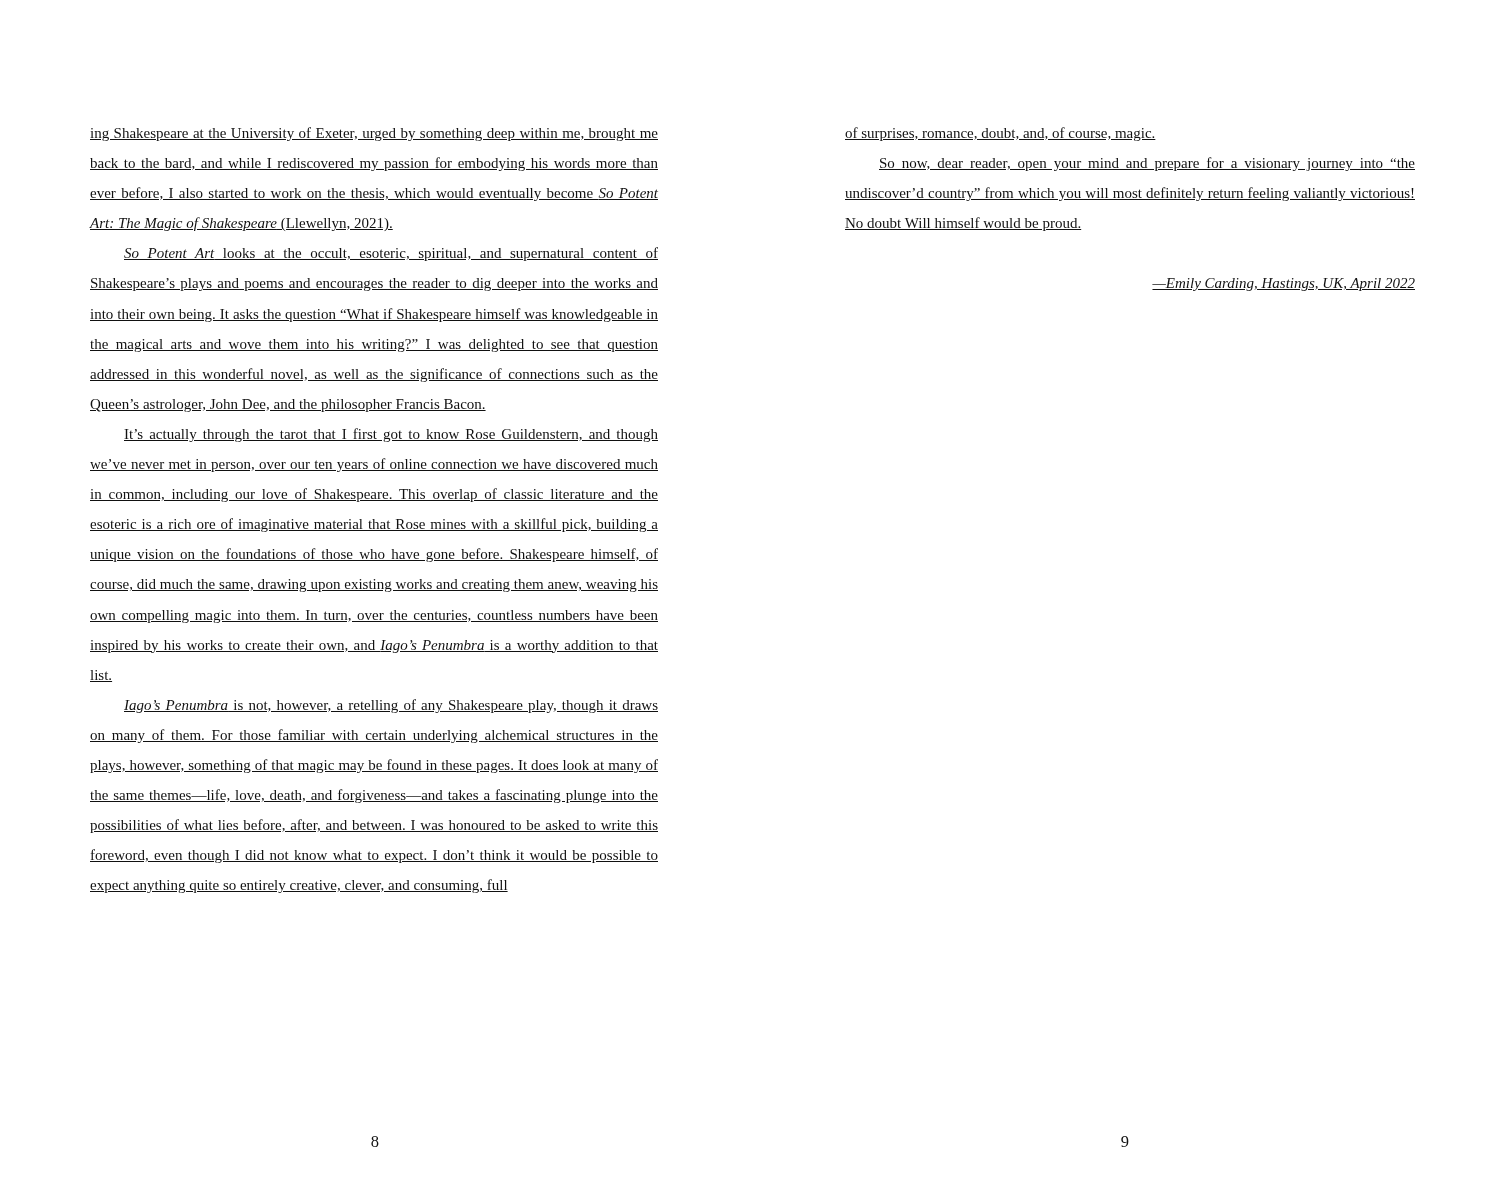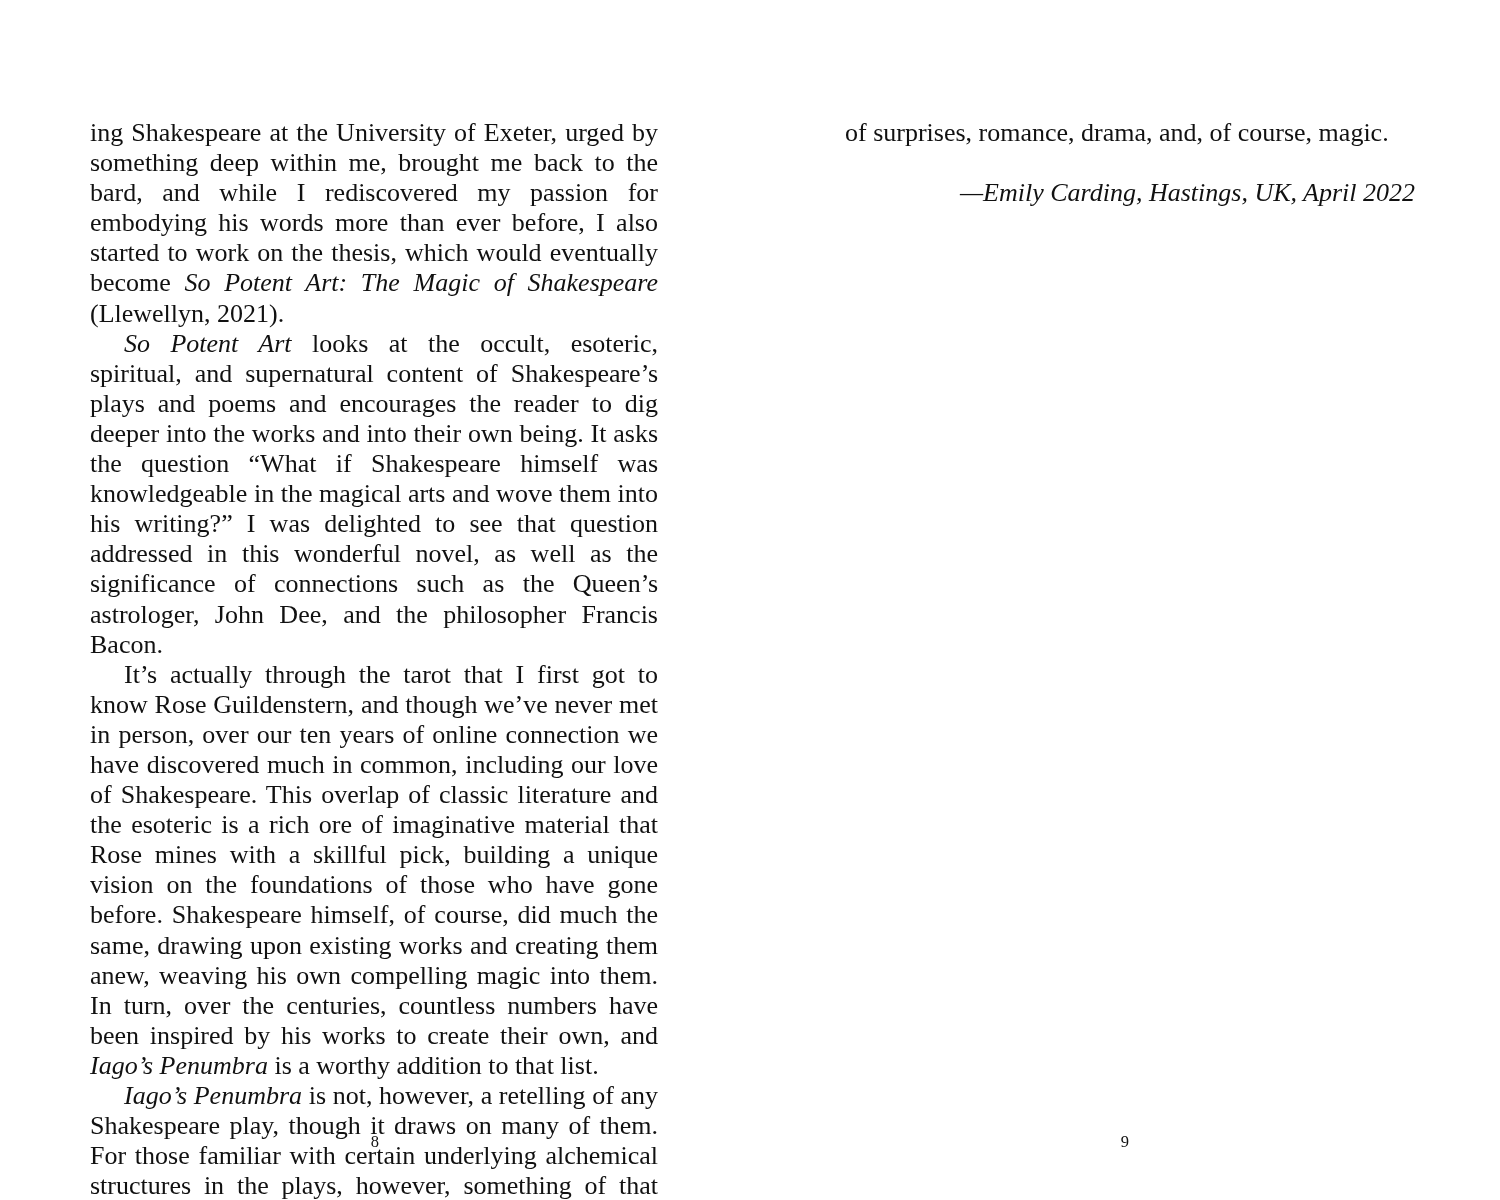--- a/index.html
+++ b/index.html
@@ -36,26 +36,27 @@
     width: 568px;
   }
   .page-right .text-column {
     position: absolute;
     top: 118px;
     left: 95px;
     width: 570px;
   }
   p {
     margin: 0;
-    font-size: 26px;
+    font-size: 15px;
     line-height: 30.1px;
     text-align: justify;
     text-justify: inter-word;
     hyphens: manual;
     color: #111111;
+    text-decoration: underline;
   }
   p.indent {
     text-indent: 34px;
   }
   .sig {
     margin-top: 30px;
     font-style: italic;
     text-indent: 34px;
     text-align: right;
   }
@@ -97,23 +98,26 @@
       </p>
 
     </div>
     <div class="folio">8</div>
   </div>
 
   <div class="page page-right">
     <div class="text-column">
 
       <p>
-        <span>of surprises, romance, drama, and, of course, magic.</span>
+        <span>of surprises, romance, doubt, and, of course, magic.</span>
       </p>
 
+      <p class="indent">
+        <span>So now, dear reader, open your mind and prepare for a visionary journey into “the undiscover’d country” from which you will most definitely return feeling valiantly victorious! No doubt Will himself would be proud.</span>
+      </p>
 
       <p class="sig">—Emily Carding, Hastings, UK, April 2022</p>
 
     </div>
     <div class="folio">9</div>
   </div>
 
 </div>
 
 </body></html>

